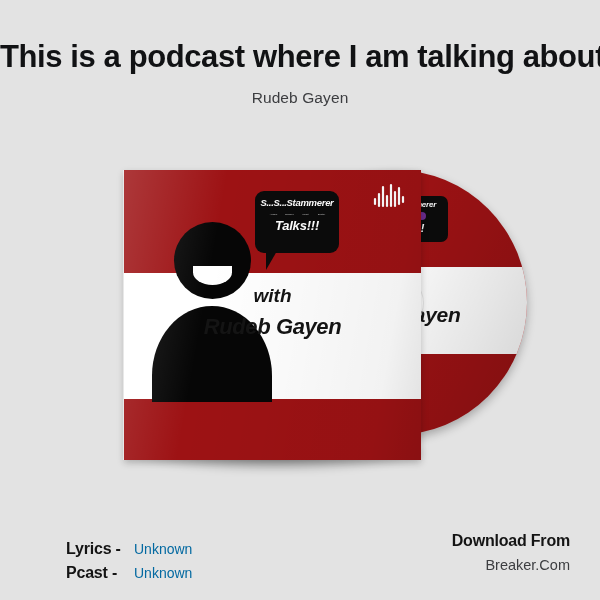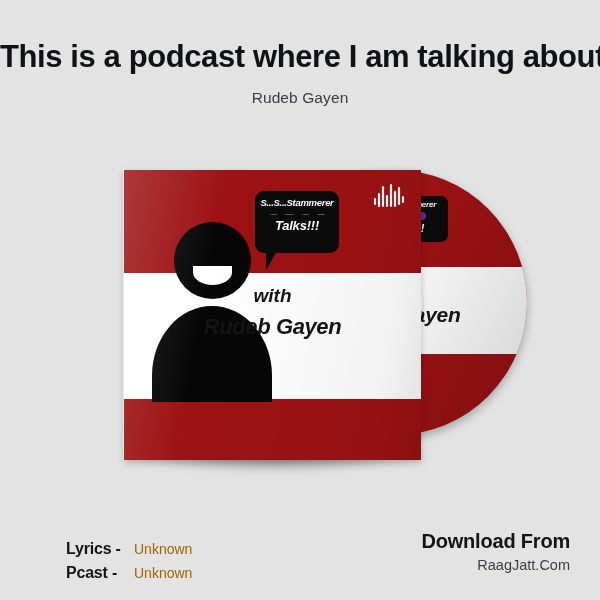--- a/index.html
+++ b/index.html
@@ -182,23 +182,23 @@
   }
 
   
   .footer{position:absolute;left:0;top:520px;width:600px;height:80px;}
   .credits{position:absolute;left:30px;top:20px;margin-left:36px;}
   .credit-row{display:flex;align-items:baseline;height:24px;}
   .credit-key{
     font-size:16px;font-weight:700;color:#141414;
     width:68px;letter-spacing:-.2px;
   }
-  .credit-val{font-size:14px;color:#a16207;font-weight:400;}
+  .credit-val{font-size:14px;color:#0369a1;font-weight:400;}
   .download{position:absolute;right:30px;top:9px;text-align:right;}
-  .dl-head{font-size:20px;font-weight:700;color:#141414;line-height:24px;letter-spacing:-.2px;}
+  .dl-head{font-size:16px;font-weight:700;color:#141414;line-height:24px;letter-spacing:-.2px;}
   .dl-site{font-size:14.5px;color:#3d3e41;line-height:24px;}
 </style>
 </head>
 <body>
 
 <div class="page">
 
   <div class="header">
     <div class="song-title">This is a podcast where I am talking about nothing</div>
     <div class="artist-name">Rudeb Gayen</div>
@@ -288,17 +288,17 @@
         <span class="credit-key">Lyrics -</span>
         <span class="credit-val">Unknown</span>
       </div>
       <div class="credit-row">
         <span class="credit-key">Pcast -</span>
         <span class="credit-val">Unknown</span>
       </div>
     </div>
     <div class="download">
       <div class="dl-head">Download From</div>
-      <div class="dl-site">RaagJatt.Com</div>
+      <div class="dl-site">Breaker.Com</div>
     </div>
   </div>
 
 </div>
 
 </body></html>

